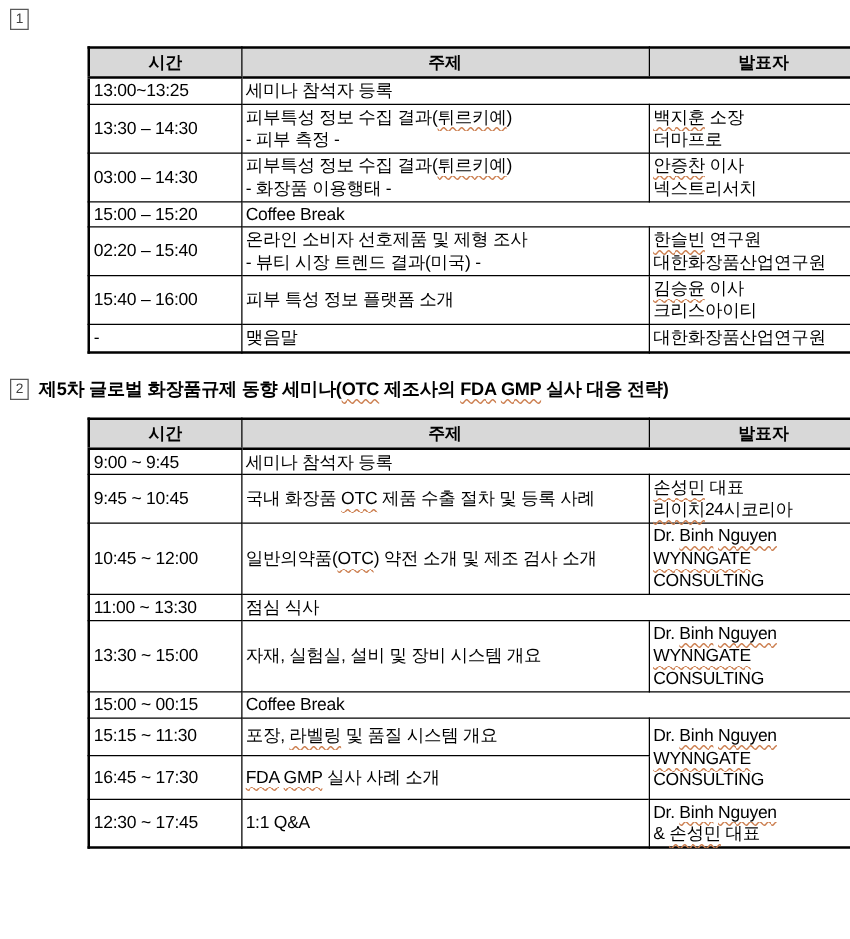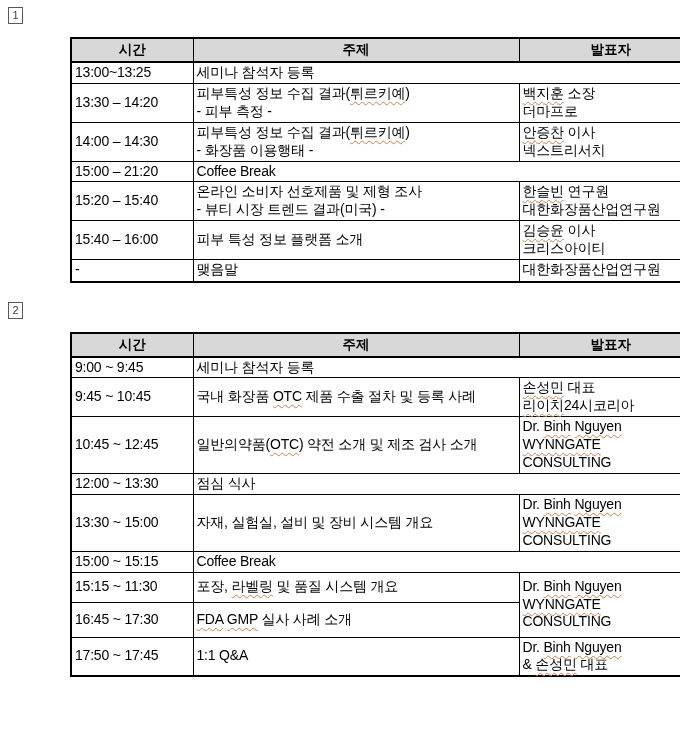--- a/index.html
+++ b/index.html
@@ -73,39 +73,39 @@
           <th>주제</th>
           <th>발표자</th>
         </tr>
       </thead>
       <tbody>
         <tr class="h19">
           <td>13:00~13:25</td>
           <td colspan="2">세미나 참석자 등록</td>
         </tr>
         <tr class="h35">
-          <td>13:30 – 14:20</td>
+          <td>13:30 – 14:30</td>
           <td>피부특성 정보 수집 결과(<span class="misspell">튀르키예</span>)
 - 피부 측정 -</td>
           <td><span class="misspell">백지훈</span> 소장
 더마프로</td>
         </tr>
         <tr class="h35">
-          <td>14:00 – 14:30</td>
+          <td>03:00 – 14:30</td>
           <td>피부특성 정보 수집 결과(<span class="misspell">튀르키예</span>)
 - 화장품 이용행태 -</td>
           <td><span class="misspell">안증찬</span> 이사
 넥스트리서치</td>
         </tr>
         <tr class="h20">
-          <td>15:00 – 21:20</td>
+          <td>15:00 – 15:20</td>
           <td colspan="2">Coffee Break</td>
         </tr>
         <tr class="h35">
-          <td>15:20 – 15:40</td>
+          <td>02:20 – 15:40</td>
           <td>온라인 소비자 선호제품 및 제형 조사
 - 뷰티 시장 트렌드 결과(미국) -</td>
           <td><span class="misspell">한슬빈</span> 연구원
 대한화장품산업연구원</td>
         </tr>
         <tr class="h36">
           <td>15:40 – 16:00</td>
           <td>피부 특성 정보 플랫폼 소개</td>
           <td><span class="misspell">김승윤</span> 이사
 크리스아이티</td>
@@ -115,20 +115,21 @@
           <td>맺음말</td>
           <td>대한화장품산업연구원</td>
         </tr>
       </tbody>
     </table>
   </div>
 
   <div class="section">
     <div class="section-title">
       <span class="num-box">2</span>
+      <span>제5차 글로벌 화장품규제 동향 세미나(<span class="misspell">OTC</span> 제조사의 <span class="misspell">FDA</span> <span class="misspell">GMP</span> 실사 대응 전략)</span>
     </div>
     <table class="schedule">
       <colgroup>
           <col style="width:122px">
           <col style="width:326px">
           <col style="width:184px">
         </colgroup>
       <thead>
         <tr class="h22">
           <th>시간</th>
@@ -141,54 +142,54 @@
           <td>9:00 ~ 9:45</td>
           <td colspan="2">세미나 참석자 등록</td>
         </tr>
         <tr class="h35">
           <td>9:45 ~ 10:45</td>
           <td>국내 화장품 <span class="misspell">OTC</span> 제품 수출 절차 및 등록 사례</td>
           <td><span class="misspell">손성민</span> 대표
 <span class="misspell">리이치</span>24시코리아</td>
         </tr>
         <tr class="h52">
-          <td>10:45 ~ 12:45</td>
+          <td>10:45 ~ 12:00</td>
           <td>일반의약품(<span class="misspell">OTC</span>) 약전 소개 및 제조 검사 소개</td>
           <td>Dr. <span class="misspell">Binh</span> <span class="misspell">Nguyen</span>
 <span class="misspell">WYNNGATE</span>
 CONSULTING</td>
         </tr>
         <tr class="h20">
-          <td>12:00 ~ 13:30</td>
+          <td>11:00 ~ 13:30</td>
           <td colspan="2">점심 식사</td>
         </tr>
         <tr class="h52">
           <td>13:30 ~ 15:00</td>
           <td>자재, 실험실, 설비 및 장비 시스템 개요</td>
           <td>Dr. <span class="misspell">Binh</span> <span class="misspell">Nguyen</span>
 <span class="misspell">WYNNGATE</span>
 CONSULTING</td>
         </tr>
         <tr class="h20">
-          <td>15:00 ~ 15:15</td>
+          <td>15:00 ~ 00:15</td>
           <td colspan="2">Coffee Break</td>
         </tr>
         <tr class="h30">
           <td>15:15 ~ 11:30</td>
           <td>포장, <span class="misspell">라벨링</span> 및 품질 시스템 개요</td>
           <td rowspan="2">Dr. <span class="misspell">Binh</span> <span class="misspell">Nguyen</span>
 <span class="misspell">WYNNGATE</span>
 CONSULTING</td>
         </tr>
         <tr class="h35">
           <td>16:45 ~ 17:30</td>
           <td><span class="misspell">FDA</span> <span class="misspell">GMP</span> 실사 사례 소개</td>
         </tr>
         <tr class="h37">
-          <td>17:50 ~ 17:45</td>
+          <td>12:30 ~ 17:45</td>
           <td>1:1 Q&amp;A</td>
           <td>Dr. <span class="misspell">Binh</span> <span class="misspell">Nguyen</span>
 &amp; <span class="misspell">손성민</span> 대표</td>
         </tr>
       </tbody>
     </table>
   </div>
 
 </div>
 

